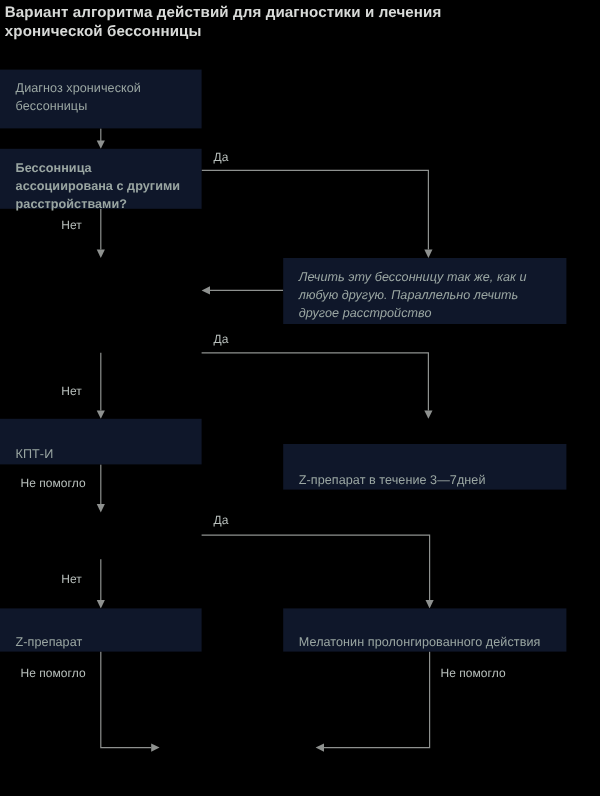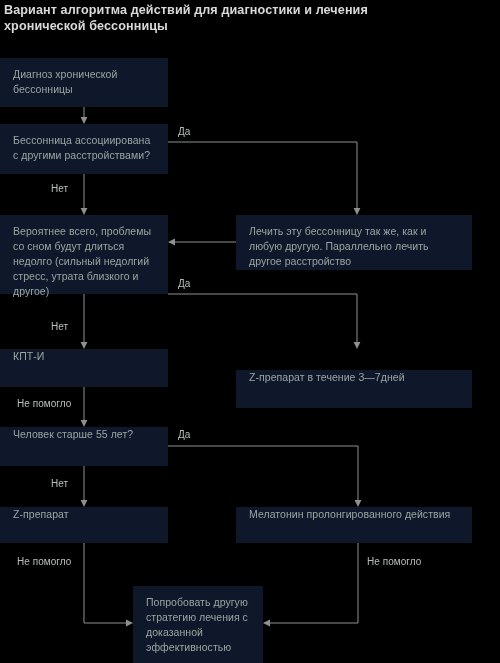--- a/index.html
+++ b/index.html
@@ -36,21 +36,21 @@
     box-sizing: border-box;
     background: #0f172a;
     color: #9aa6a2;
     font-size: 10.5px;
     line-height: 15px;
     padding: 9px 12px 9px 13px;
     letter-spacing: 0.05px;
   }
   .node.mid {
     display: flex;
-    align-items: flex-start;
+    align-items: flex-end;
     padding-top: 0;
     padding-bottom: 0;
   }
   .edge-label {
     position: absolute;
     color: #b8bfbc;
     font-size: 10px;
     letter-spacing: 0.05px;
     white-space: nowrap;
   }
@@ -109,55 +109,46 @@
     <polygon class="arrowhead" points="133,623 126,619.6 126,626.4"></polygon>
 
     <path d="M358 543 L358 623 L270 623"></path>
     <polygon class="arrowhead" points="263,623 270,619.6 270,626.4"></polygon>
   </svg>
 
   <div class="node" style="left:0px; top:58px; width:168px; height:49px;">
     <span>Диагноз хронической бессонницы</span>
   </div>
 
-  <div class="node" style="left:0px; top:124px; width:168px; height:50px;">
+  <div class="node" style="left:0px; top:124px; width:168px; height:50px;font-weight:bold;">
     <span>Бессонница ассоциирована с другими расстройствами?</span>
   </div>
 
-  <div class="node" style="left:236px; top:215px; width:236px; height:55px;">
+  <div class="node" style="left:236px; top:215px; width:236px; height:55px;font-style:italic;">
     <span>Лечить эту бессонницу так же, как и любую другую. Параллельно лечить другое расстройство</span>
   </div>
 
-  <div class="node" style="left:0px; top:215px; width:168px; height:79px;">
-    <span>Вероятнее всего, проблемы со сном будут длиться недолго (сильный недолгий стресс, утрата близкого и другое)</span>
-  </div>
 
   <div class="node mid" style="left:0px; top:349px; width:168px; height:38px;">
     <span>КПТ-И</span>
   </div>
 
   <div class="node mid" style="left:236px; top:349px; width:236px; height:38px;margin-top:21px;">
     <span>Z-препарат в течение 3—7дней</span>
   </div>
 
-  <div class="node mid" style="left:0px; top:427px; width:168px; height:39px;">
-    <span>Человек старше 55 лет?</span>
-  </div>
 
   <div class="node mid" style="left:236px; top:507px; width:236px; height:36px;">
     <span>Мелатонин пролонгированного действия</span>
   </div>
 
   <div class="node mid" style="left:0px; top:507px; width:168px; height:36px;">
     <span>Z-препарат</span>
   </div>
 
-  <div class="node" style="left:133px; top:586px; width:130px; height:77px;">
-    <span>Попробовать другую стратегию лечения с доказанной эффективностью</span>
-  </div>
 
   <div class="edge-label" style="left:178px; top:126px;">Да</div>
 
   <div class="edge-label" style="left:51px; top:183px;">Нет</div>
 
   <div class="edge-label" style="left:178px; top:278px;">Да</div>
 
   <div class="edge-label" style="left:51px; top:321px;">Нет</div>
 
   <div class="edge-label" style="left:17px; top:398px;">Не помогло</div>

